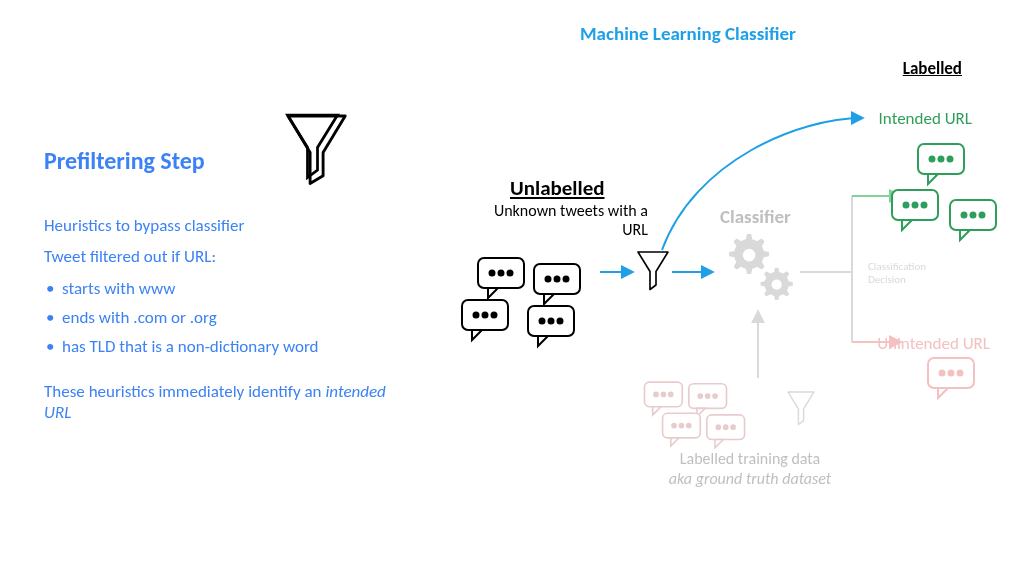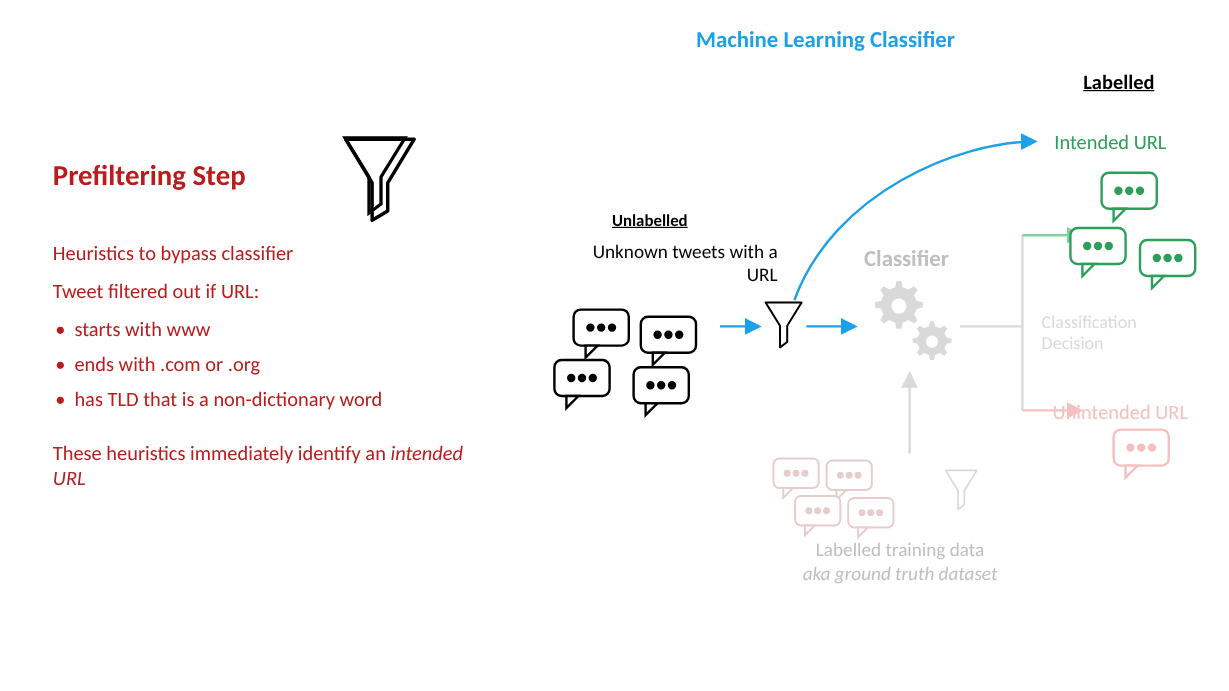--- a/index.html
+++ b/index.html
@@ -48,29 +48,29 @@
     top: 205px;
     left: 720px;
     font-size: 19px;
     font-weight: 700;
     color: #bfbfbf;
   }
   .classdec-label {
     position: absolute;
     top: 260px;
     left: 868px;
-    font-size: 15px;
+    font-size: 11px;
     color: #d9d9d9;
     line-height: 1.2;
   }
   .unlabelled-hdr {
     position: absolute;
     top: 175px;
     left: 510px;
-    font-size: 14px;
+    font-size: 21px;
     font-weight: 700;
     text-decoration: underline;
   }
   .unknown-tweets {
     position: absolute;
     top: 201px;
     left: 488px;
     width: 160px;
     text-align: right;
     font-size: 16px;
@@ -85,23 +85,23 @@
     font-size: 16px;
     color: #bfbfbf;
     line-height: 1.25;
   }
   .training-caption .sub { font-style: italic; text-align: right; }
 
   
   .left {
     position: absolute;
     left: 44px;
-    top: 132px;
+    top: 146px;
     width: 370px;
-    color: #b91c1c;
+    color: #3b82f6;
   }
   .left h2 {
     font-size: 24px;
     font-weight: 700;
     margin-bottom: 40px;
   }
   .left p { font-size: 17px; margin-bottom: 10px; line-height: 1.25; }
   .left ul { list-style: none; margin-bottom: 24px; }
   .left li {
     font-size: 17px;

